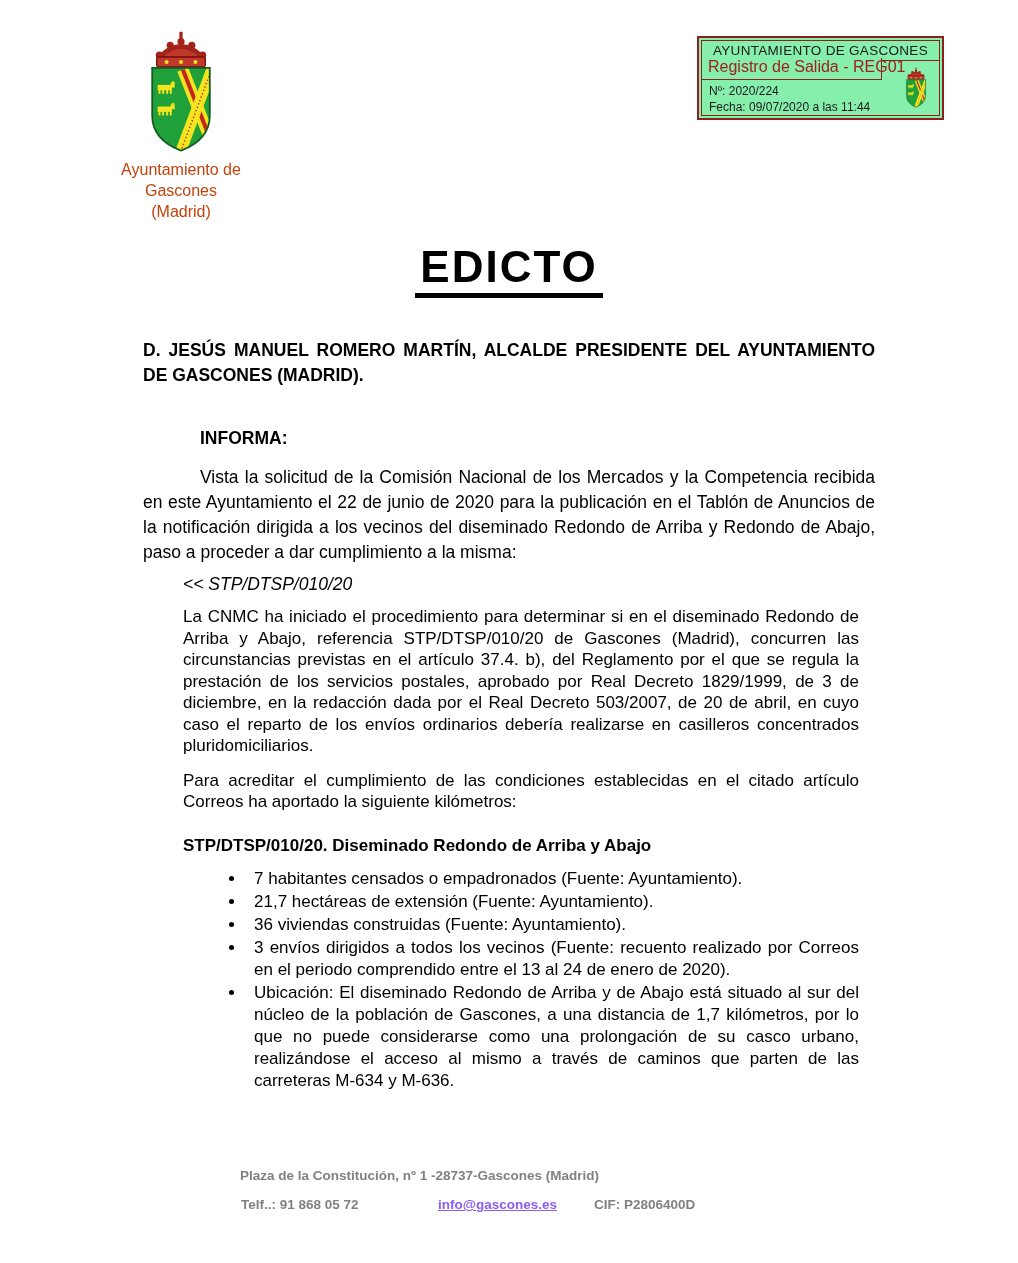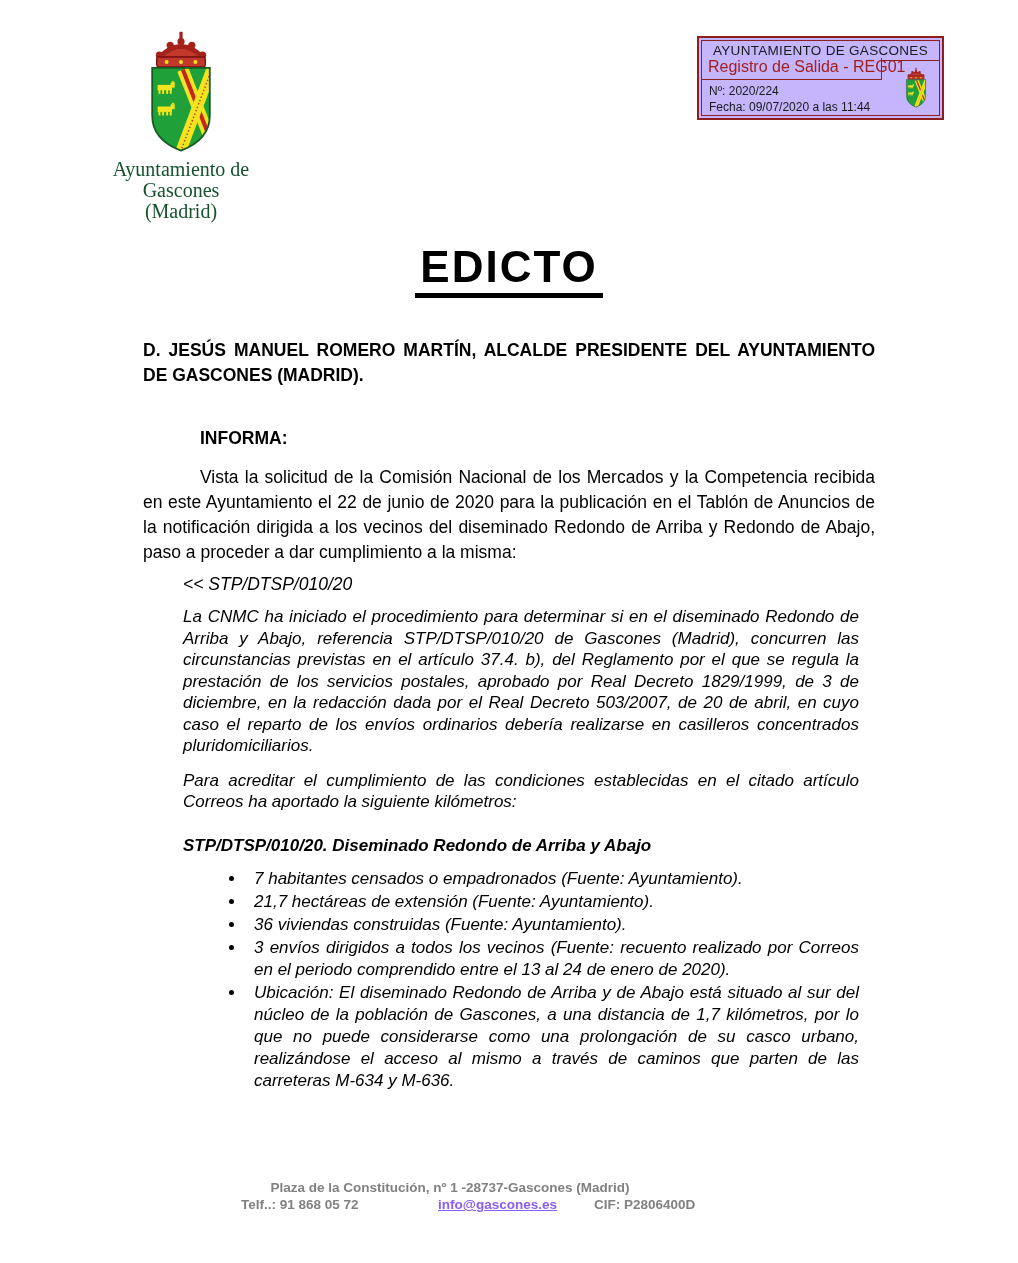--- a/index.html
+++ b/index.html
@@ -5,25 +5,25 @@
   html,body { margin:0; padding:0; background:#ffffff; }
   .page {
     position:relative; width:1018px; height:1263px; margin:0 auto;
     background:#ffffff; overflow:hidden;
     font-family:"Liberation Sans", sans-serif; color:#000;
   }
 
   
   .logo-block { position:absolute; left:106px; top:30px; width:150px; text-align:center; }
   .logo-block svg { display:block; margin:0 auto; }
-  .logo-caption { font-size:20px; line-height:21px; margin-top:3px; color:#14532d;font-family:Liberation Serif, serif; }
+  .logo-caption { font-size:16px; line-height:21px; margin-top:3px; color:#c2410c; }
 
   
   .stamp { position:absolute; left:697px; top:36px; width:247px; height:84px;
-           border:2px solid #8e1f1f; background:#c4b5fd; box-sizing:border-box; }
+           border:2px solid #8e1f1f; background:#86efac; box-sizing:border-box; }
   .stamp-inner { position:absolute; left:2px; top:2px; right:2px; bottom:2px;
                  border:1px solid #8e1f1f; }
   .stamp-title { text-align:center; font-size:13.5px; letter-spacing:.3px;
                  color:#1a1a1a; padding-top:2px; white-space:nowrap; }
   .stamp-tab { position:relative; width:76%; box-sizing:border-box;
                border-bottom:1px solid #8e1f1f; border-right:1px solid #8e1f1f;
                color:#a02020; font-size:16px; padding:0 0 3px 6px; white-space:nowrap; }
   .stamp-stepline { position:absolute; top:19px; left:76%; right:0; border-top:1px solid #8e1f1f; }
   .stamp-meta { padding:4px 0 0 7px; font-size:12px; line-height:15.5px; color:#1a1a1a; }
   .stamp-shield { position:absolute; right:8px; top:26px; }
@@ -37,31 +37,31 @@
   
   .content { position:absolute; left:143px; top:338px; width:732px; }
   .p-intro  { font-weight:bold; font-size:17.5px; line-height:25px;
               text-align:justify; margin:0 0 38px; }
   .p-informa{ font-weight:bold; font-size:17.5px; line-height:25px;
               margin:0 0 14px; padding-left:57px; }
   .p-body   { font-size:17.5px; line-height:25px; text-align:justify;
               text-indent:57px; margin:10px 0 8px; }
   .p-ref    { font-style:italic; font-size:17.5px; line-height:22px;
               margin:0 0 11px; padding-left:40px; }
-  .quote    { margin:0 16px 0 40px; font-style:italic; font-size:17px; line-height:21.5px; }
+  .quote    { margin:0 16px 0 40px; font-size:17px; line-height:21.5px; }
   .quote p  { text-align:justify; margin:0 0 13px; }
   .quote .p2{ margin:0 0 22px; }
   .quote .subhead { font-weight:bold; margin:0 0 12px; }
   .quote ul { margin:0; padding-left:63px; list-style:disc; }
   .quote li { text-align:justify; line-height:22px; margin:0 0 1px; padding-left:8px; }
 
   
   .footer { position:absolute; left:0; top:1168px; width:1018px; height:70px;
             color:#818181; font-weight:bold; font-size:13.5px; }
-  .footer-address { position:absolute; left:240px; top:12px; width:420px; text-align:center; }
+  .footer-address { position:absolute; left:240px; top:0; width:420px; }
   .footer-phone { position:absolute; left:241px; top:29px; }
   .footer-email { position:absolute; left:438px; top:29px; color:#8b5cf6;
                   text-decoration:underline; cursor:pointer; }
   .footer-cif { position:absolute; left:594px; top:29px; }
 
   .hidden-defs { position:absolute; width:0; height:0; overflow:hidden; }
 </style>
 </head>
 <body>
 

